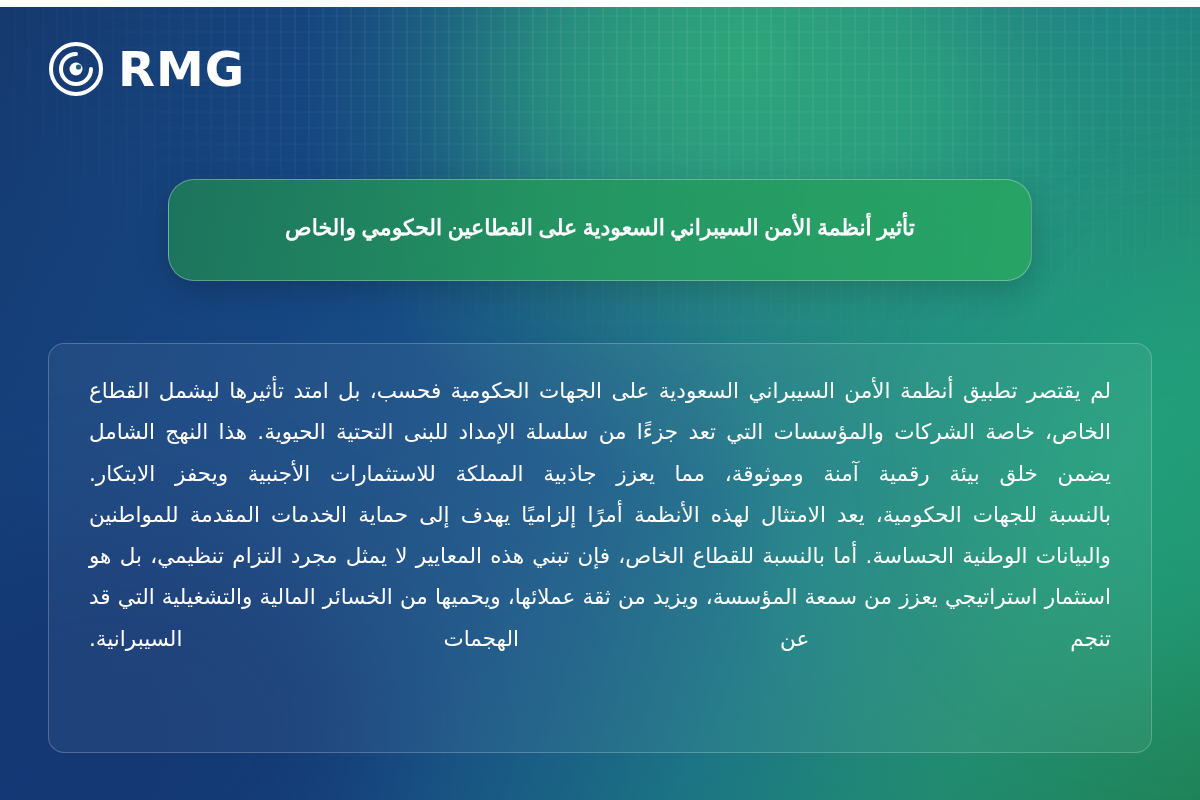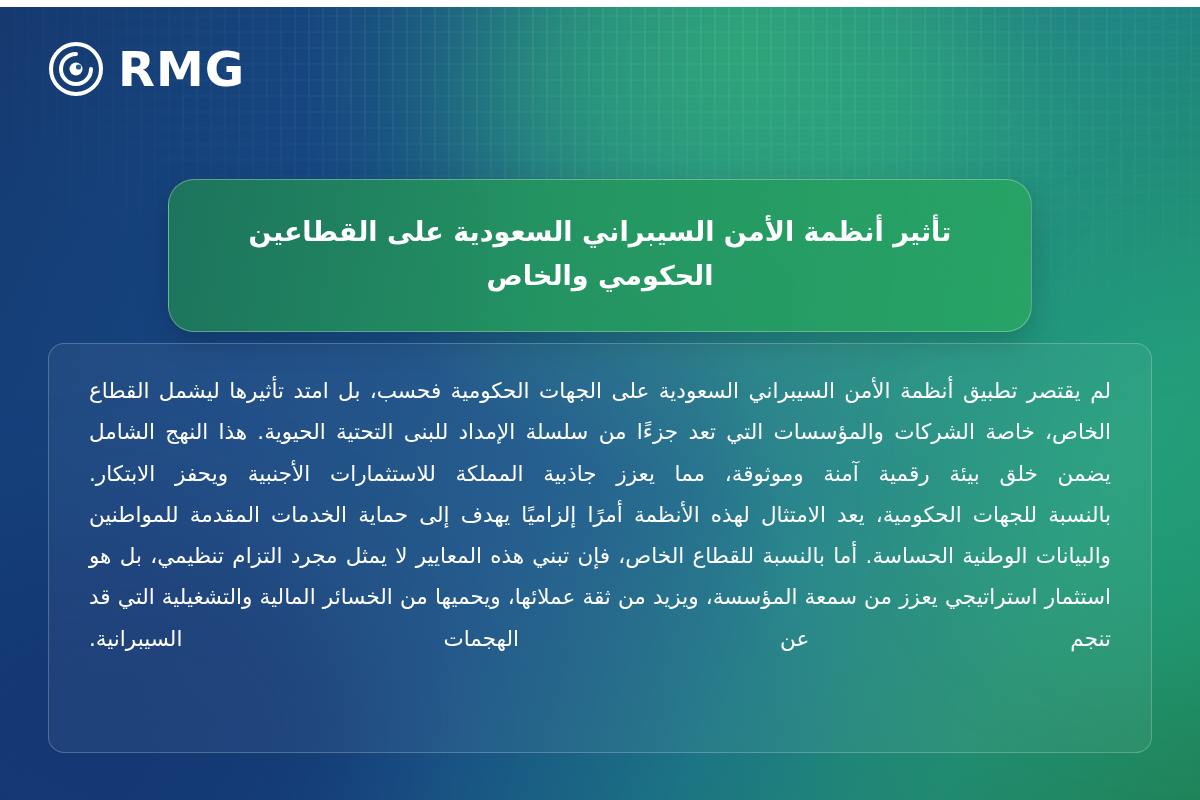--- a/index.html
+++ b/index.html
@@ -83,25 +83,26 @@
     box-sizing: border-box;
     padding: 30px 46px 34px;
     border-radius: 26px;
     background: linear-gradient(100deg, rgba(30,120,90,0.92) 0%, rgba(36,150,96,0.94) 45%, rgba(40,165,100,0.92) 100%);
     border: 1px solid rgba(255,255,255,0.30);
     box-shadow: 0 10px 30px rgba(0,0,0,0.18);
   }
   .title-text {
     margin: 0;
     color: #ffffff;
-    font-size: 27px;
+    font-size: 22px;
     font-weight: 700;
     line-height: 1.62;
     text-align: center;
     direction: rtl;
+    font-family: Liberation Serif, serif;
   }
 
   
   .body-card {
     position: absolute;
     top: 336px;
     left: 48px;
     width: 1104px;
     height: 410px;
     box-sizing: border-box;

